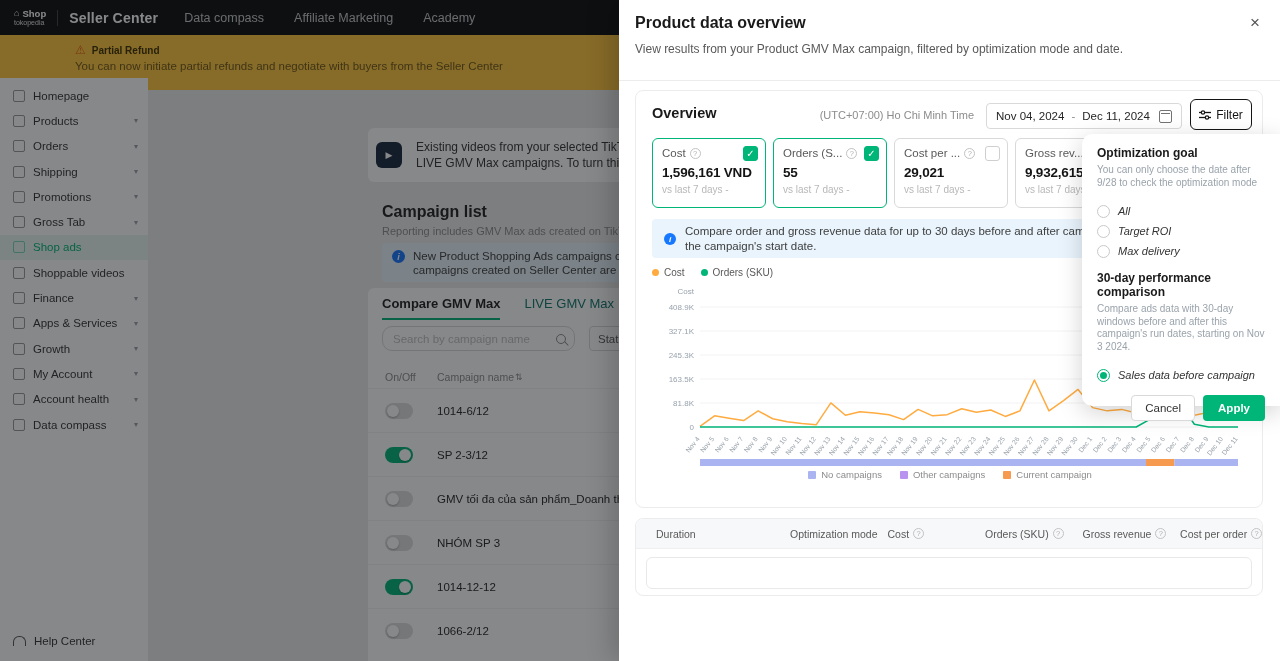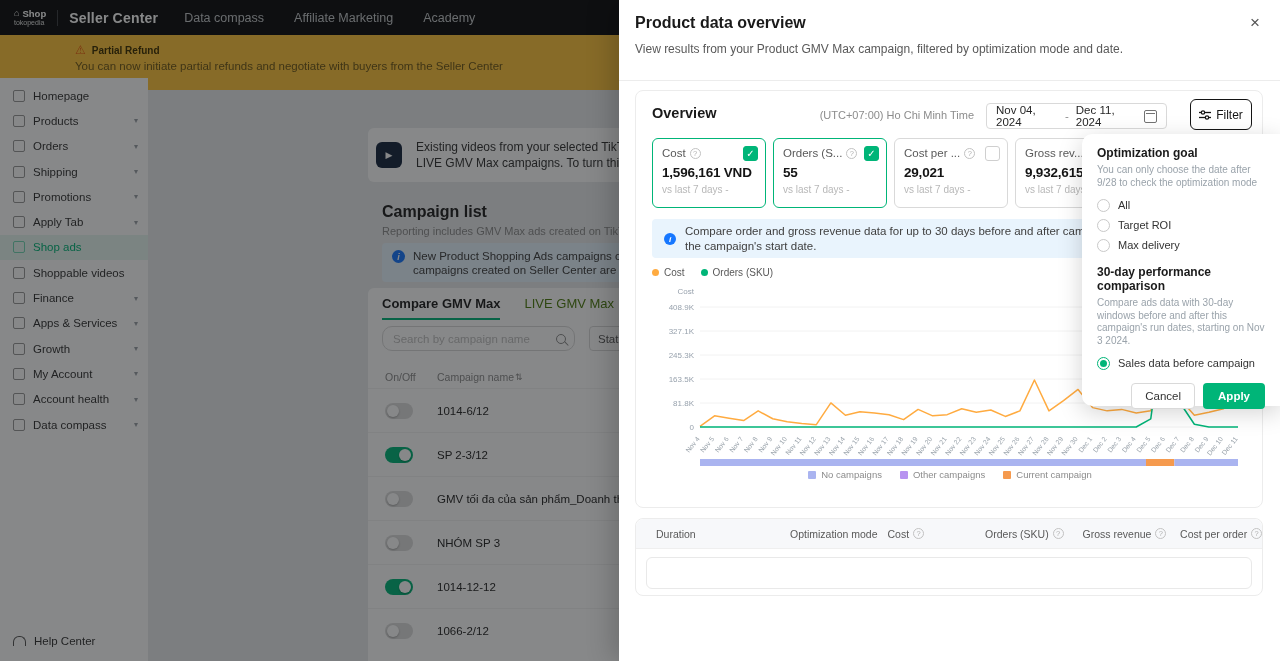--- a/index.html
+++ b/index.html
@@ -48,21 +48,21 @@
   .page-sub{position:absolute;left:382px;top:225px;font-size:11px;color:#8c8c8c;white-space:nowrap;z-index:1;}
   .info-banner{position:absolute;left:382px;top:243px;width:430px;height:39px;background:#e6f4ff;border-radius:4px;
                display:flex;align-items:flex-start;gap:8px;padding:6px 10px;box-sizing:border-box;z-index:1;}
   .iinfo{width:13px;height:13px;border-radius:50%;background:var(--info-blue);color:#fff;font-size:9px;font-style:italic;
          font-weight:700;display:flex;align-items:center;justify-content:center;flex:none;margin-top:1px;}
   .iinfo.small{width:12px;height:12px;font-size:8px;}
   .ib-text{font-size:11.5px;color:#404040;line-height:14px;white-space:nowrap;}
 
   .panel{position:absolute;left:368px;top:288px;right:0;bottom:0;background:#fff;border-radius:6px 6px 0 0;z-index:1;}
   .tabs{position:absolute;left:14px;top:8px;display:flex;gap:24px;}
-  .tab{font-size:13px;color:#4d7c0f;padding-bottom:7px;cursor:pointer;white-space:nowrap;}
+  .tab{font-size:13px;color:#0f766e;padding-bottom:7px;cursor:pointer;white-space:nowrap;}
   .tab.active{color:#1f1f1f;font-weight:700;border-bottom:2px solid var(--accent);}
   .search{position:absolute;left:14px;top:38px;width:193px;height:25px;border:1px solid #d9d9d9;border-radius:10px;
           display:flex;align-items:center;box-sizing:border-box;padding:0 8px;background:#fff;}
   .search input{border:none;outline:none;flex:1;font-size:11.5px;color:#333;font-family:inherit;background:transparent;min-width:0;}
   .search input::placeholder{color:#bfbfbf;}
   .mag{width:8px;height:8px;border:1.4px solid #8c8c8c;border-radius:50%;position:relative;flex:none;}
   .mag::after{content:"";position:absolute;width:4.5px;height:1.4px;background:#8c8c8c;transform:rotate(45deg);right:-3.5px;bottom:-1.5px;}
   .statusbox{position:absolute;left:221px;top:38px;width:110px;height:25px;border:1px solid #d9d9d9;border-radius:4px;
              display:flex;align-items:center;padding:0 8px;box-sizing:border-box;font-size:11.5px;color:#595959;}
   .thead{position:absolute;left:0;top:78px;right:0;height:22px;display:flex;align-items:center;font-size:10.5px;color:#8c8c8c;}
@@ -88,21 +88,21 @@
   .m-title{position:absolute;left:16px;top:14px;font-size:16px;font-weight:700;color:#1a1a1a;}
   .m-close{position:absolute;right:18px;top:12px;background:none;border:none;font-size:17px;color:#555;cursor:pointer;
            padding:2px;font-family:inherit;line-height:1;}
   .m-sub{position:absolute;left:16px;top:42px;font-size:12px;color:#595959;white-space:nowrap;}
   .m-div{position:absolute;left:0;top:80px;width:100%;height:1px;background:#ececec;}
 
   .ov-card{position:absolute;left:16px;top:90px;width:628px;height:418px;border:1px solid #ececec;border-radius:8px;
            box-sizing:border-box;background:#fff;}
   .ov-head{position:absolute;left:16px;top:14px;font-size:14.5px;font-weight:700;color:#1a1a1a;}
   .tz{position:absolute;right:288px;top:18px;font-size:11px;color:#8c8c8c;white-space:nowrap;}
-  .datebox{position:absolute;left:350px;top:12px;width:181px;height:26px;border:1px solid #d9d9d9;border-radius:4px;
+  .datebox{position:absolute;left:350px;top:12px;width:196px;height:26px;border:1px solid #d9d9d9;border-radius:4px;
            box-sizing:border-box;display:flex;align-items:center;gap:7px;padding:0 9px;font-size:11.5px;color:#262626;cursor:pointer;}
   .dsep{color:#8c8c8c;}
   .cal{width:11px;height:11px;border:1.3px solid #737373;border-radius:2px;margin-left:auto;position:relative;flex:none;}
   .cal::before{content:"";position:absolute;left:1px;right:1px;top:2px;height:1.2px;background:#737373;}
   .filterbtn{position:absolute;left:554px;top:8px;width:62px;height:31px;border:1.5px solid #141414;border-radius:6px;
              background:#fff;display:flex;align-items:center;justify-content:center;gap:5px;font-size:12px;color:#141414;
              font-family:inherit;cursor:pointer;}
 
   .mrow{position:absolute;left:16px;top:47px;display:flex;gap:7px;}
   .mcard{width:114px;height:70px;border:1px solid #d9d9d9;border-radius:6px;box-sizing:border-box;position:relative;
@@ -143,21 +143,21 @@
   .th:nth-child(6){width:84px;}
   .dt-empty{position:absolute;left:10px;top:38px;width:606px;height:32px;border:1px solid #e9e9e9;border-radius:6px;
             box-sizing:border-box;}
 
   
   .popover{position:absolute;left:463px;top:134px;width:198px;height:272px;background:#fff;border-radius:10px 0 0 10px;
            box-shadow:0 6px 24px rgba(0,0,0,.18);z-index:20;padding:12px 15px;box-sizing:border-box;}
   .pp-h{font-size:12px;font-weight:700;color:#1a1a1a;}
   .pp-h.mt{margin-top:10px;}
   .pp-d{margin-top:4px;font-size:10px;color:#9aa3ab;line-height:12.5px;}
-  .pp-radios{margin-top:6px;}
+  .pp-radios{margin-top:12px;font-style:italic;}
   .radio-row{display:flex;align-items:center;gap:8px;height:20px;cursor:pointer;}
   .radio{width:13px;height:13px;border:1.4px solid #c9c9c9;border-radius:50%;box-sizing:border-box;flex:none;
          position:relative;background:#fff;}
   .radio.rsel{border-color:var(--accent);}
   .radio.rsel::after{content:"";position:absolute;inset:2px;border-radius:50%;background:var(--accent);}
   .rlabel{font-size:11px;color:#333;white-space:nowrap;}
   .pp-btns{display:flex;justify-content:flex-end;gap:8px;margin-top:10px;}
   .btn-cancel{border:1px solid #d9d9d9;background:#fff;border-radius:4px;font-size:11.5px;color:#333;padding:6px 13px;
               font-family:inherit;cursor:pointer;}
   .btn-apply{border:none;background:var(--accent);border-radius:4px;font-size:11.5px;color:#fff;padding:6px 15px;
@@ -214,21 +214,21 @@
           <span class="sb-label">Shipping</span>
           <span class="sb-chev">▾</span>
         </div>
         <div class="sb-item">
           <span class="sb-icon"></span>
           <span class="sb-label">Promotions</span>
           <span class="sb-chev">▾</span>
         </div>
         <div class="sb-item">
           <span class="sb-icon"></span>
-          <span class="sb-label">Apply Tab</span>
+          <span class="sb-label">Gross Tab</span>
           <span class="sb-chev">▾</span>
         </div>
         <div class="sb-item active">
           <span class="sb-icon"></span>
           <span class="sb-label">Shop ads</span>
         </div>
         <div class="sb-item">
           <span class="sb-icon"></span>
           <span class="sb-label">Shoppable videos</span>
         </div>

